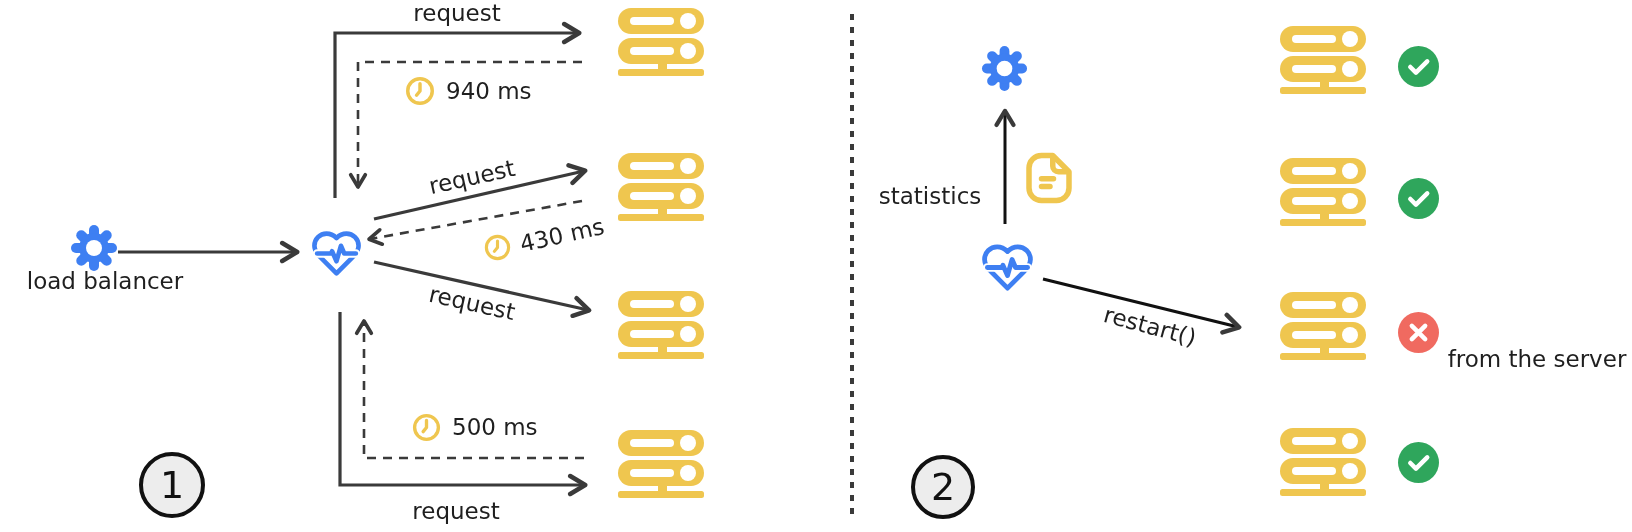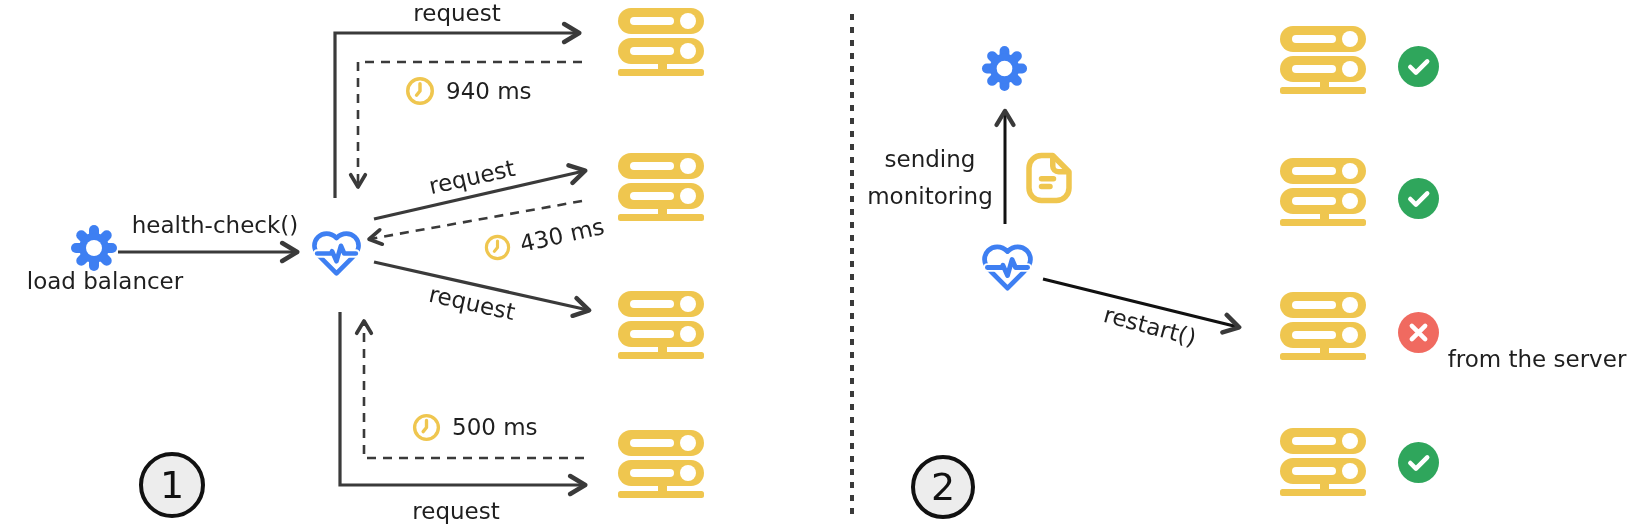--- a/index.html
+++ b/index.html
@@ -95,21 +95,20 @@
 
     <line x1="1005" y1="224" x2="1005" y2="112" stroke="#111111" stroke-width="3" marker-end="url(#arrow)"></line>
     <line x1="1043" y1="279" x2="1238" y2="327" stroke="#111111" stroke-width="3.2" marker-end="url(#arrow)"></line>
   </svg>
 
   <svg class="abs" style="left:70px;top:224px" width="48" height="48">
       <use href="#sym-gear"></use>
     </svg>
   <div class="label" style="left:25px;top:268px;width:160px">load balancer</div>
 
-  <div class="label" style="left:122px;top:212px;width:186px">health-check()</div>
 
   <svg class="abs" style="left:310px;top:227px" width="53" height="53">
       <use href="#sym-heart"></use>
     </svg>
 
   <div class="label" style="left:382px;top:0px;width:150px">request</div>
   <svg class="abs" style="left:404px;top:75px" width="32" height="32">
       <use href="#sym-clock"></use>
     </svg>
   <div class="label left" style="left:446px;top:78px">940 ms</div>
@@ -140,22 +139,21 @@
   <svg class="abs" style="left:618px;top:430px" width="92" height="68">
       <use href="#sym-server"></use>
     </svg>
 
   <div class="step-circle" style="left:139px;top:452px;width:58px;height:58px">1</div>
 
   <svg class="abs" style="left:981px;top:45px" width="47" height="47">
       <use href="#sym-gear"></use>
     </svg>
 
-  <div class="label" style="left:855px;top:146px;width:150px">sending</div>
-  <div class="label" style="left:855px;top:183px;width:150px">monitoring</div>
+  <div class="label" style="left:855px;top:183px;width:150px">statistics</div>
 
   <svg class="abs" style="left:1019px;top:147px" width="60" height="62">
       <use href="#sym-doc"></use>
     </svg>
   <svg class="abs" style="left:979px;top:240px" width="57" height="55">
       <use href="#sym-heart"></use>
     </svg>
 
   <div class="label rot-p15" style="left:1075px;top:313px;width:150px">restart()</div>
 

